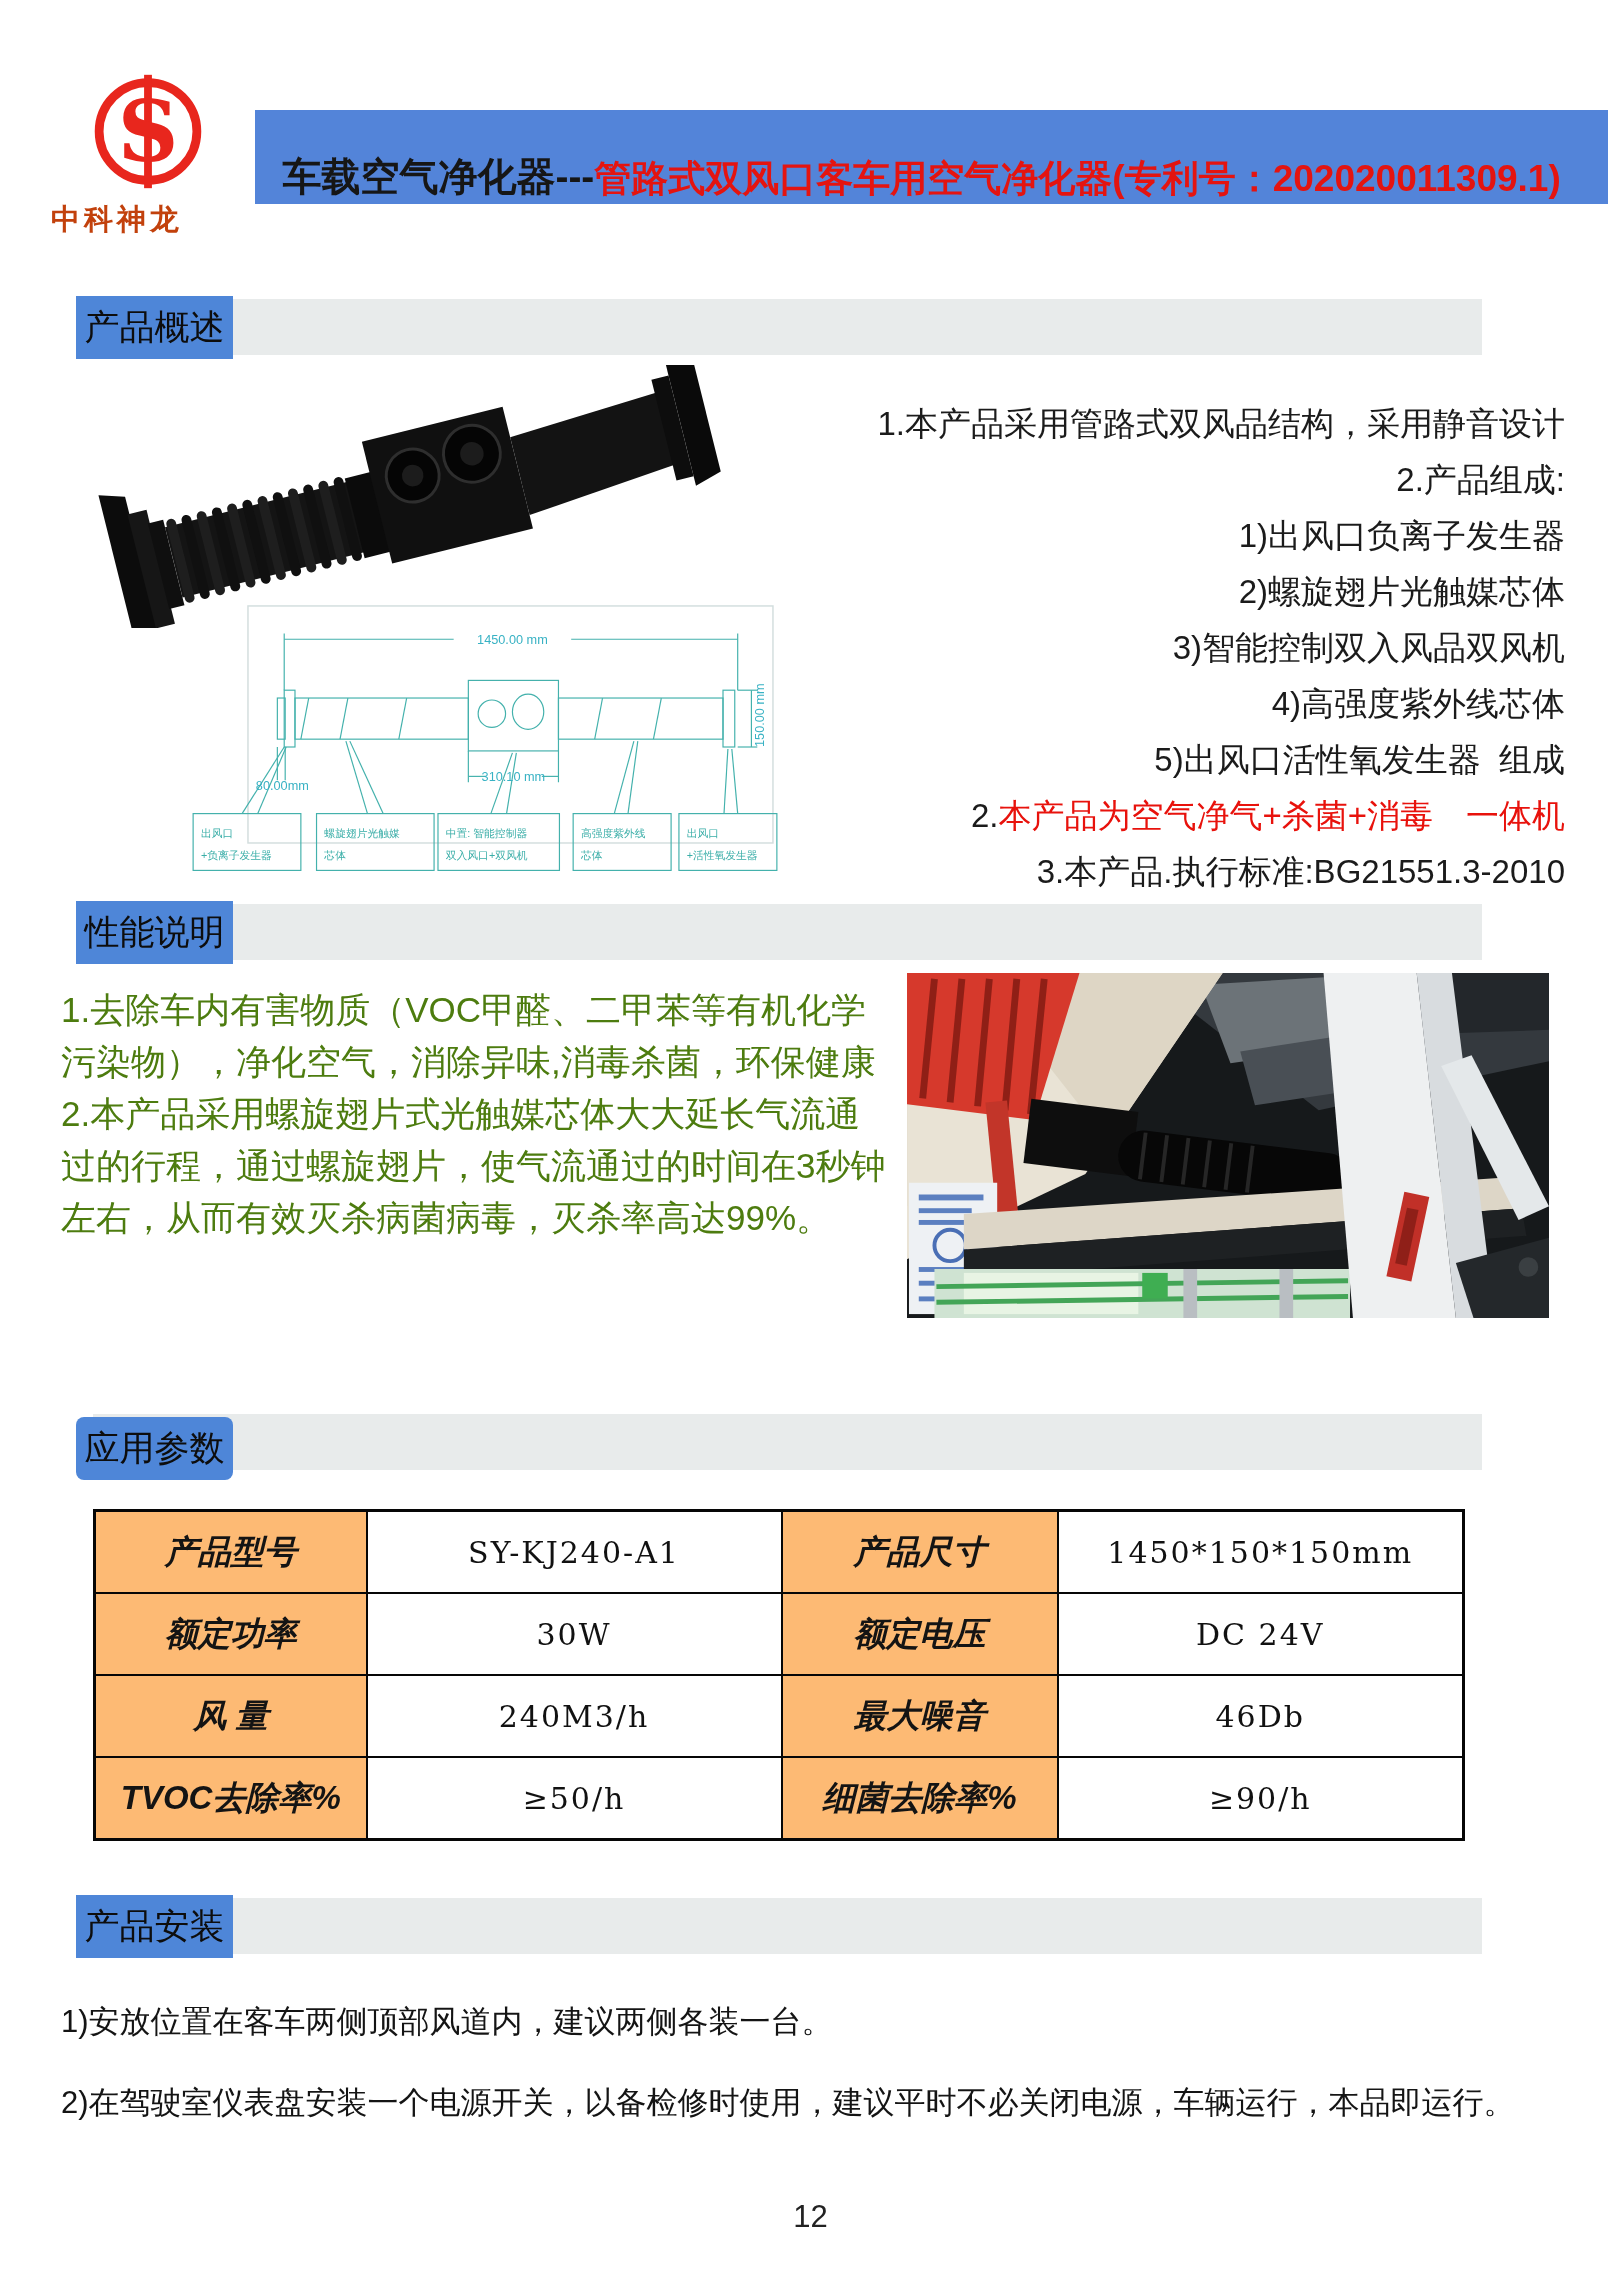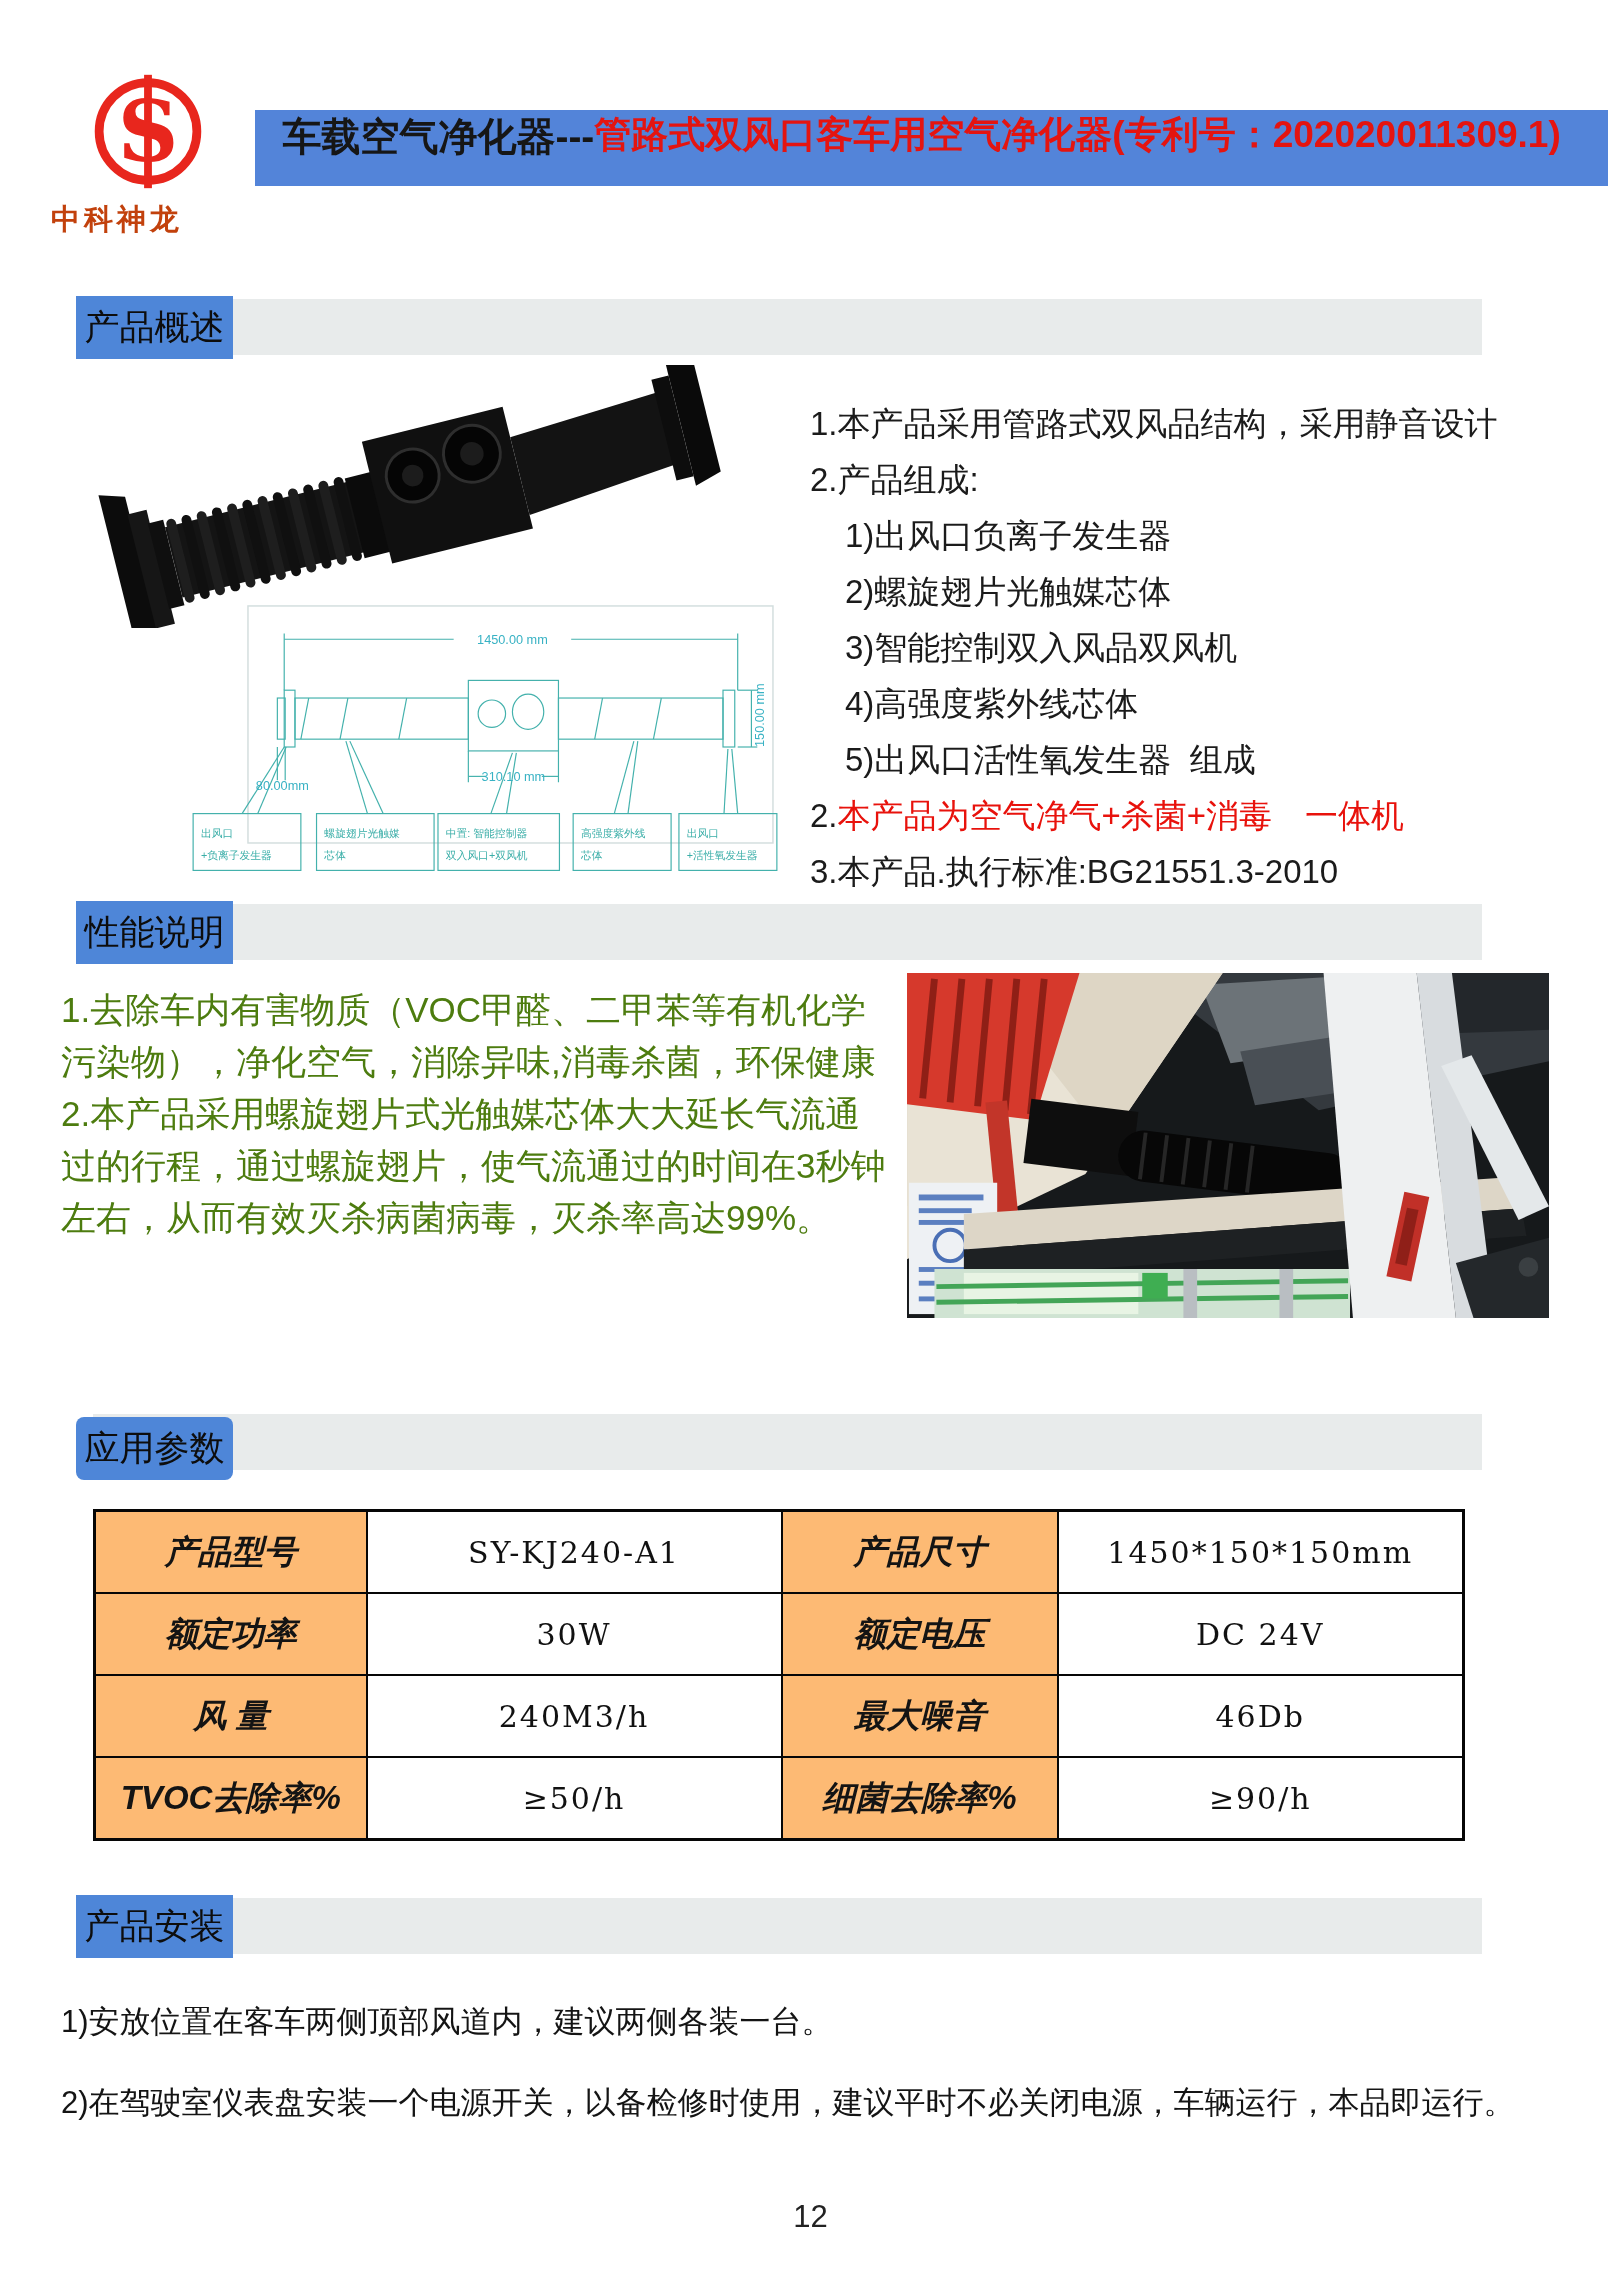--- a/index.html
+++ b/index.html
@@ -1,38 +1,38 @@
 <!DOCTYPE html>
 <html><head>
 <meta charset="utf-8">
 <style>
   html,body{margin:0;padding:0;background:#ffffff;}
   .page{position:relative;width:1621px;height:2281px;background:#fff;
         font-family:"Liberation Sans",sans-serif;overflow:hidden;color:#141414;}
 
   
-  .title-bar{position:absolute;left:255px;top:110px;width:1353px;height:76px;
-             background:#5384d9;display:flex;align-items:flex-start;padding-left:27.4px;
+  .title-bar{position:absolute;left:255px;top:110px;width:1353px;height:94px;
+             background:#5384d9;display:flex;align-items:flex-end;padding-left:27.4px;
              box-sizing:border-box;white-space:nowrap;}
   .title-black{font-size:39px;font-weight:bold;color:#161616;}
   .title-red{font-size:37px;font-weight:bold;color:#e41410;}
   .logo-svg{position:absolute;left:90px;top:67px;}
   .logo-text{position:absolute;left:51px;top:200px;width:192px;
              font-size:29px;font-weight:bold;letter-spacing:3.9px;color:#c2410c;}
 
   
   .sec-bar{position:absolute;left:93px;width:1389px;height:56px;background:#e8ebeb;}
   .sec-box{position:absolute;left:76px;width:157px;height:63px;background:#4e86d8;
            color:#0d0d0d;font-size:35px;display:flex;align-items:center;justify-content:center;}
 
   
   .product-photo{position:absolute;left:83px;top:365px;}
   .tech-drawing{position:absolute;left:191px;top:604px;}
   .ov-list{position:absolute;left:810px;top:396px;width:755px;}
-  .ov-item{font-size:33px;line-height:56px;color:#1b1b1b;white-space:pre;}
+  .ov-item{font-size:33px;line-height:56px;color:#1b1b1b;white-space:pre;text-align:right;}
   .ov-item.indent{padding-left:35px;}
   .red{color:#e8120c;}
 
   
   .perf-text{position:absolute;left:61px;top:984px;width:833px;
              font-size:35px;line-height:52px;color:#4d7c0f;}
   .perf-text p{margin:0;}
   .bus-photo{position:absolute;left:907px;top:973px;}
 
   

